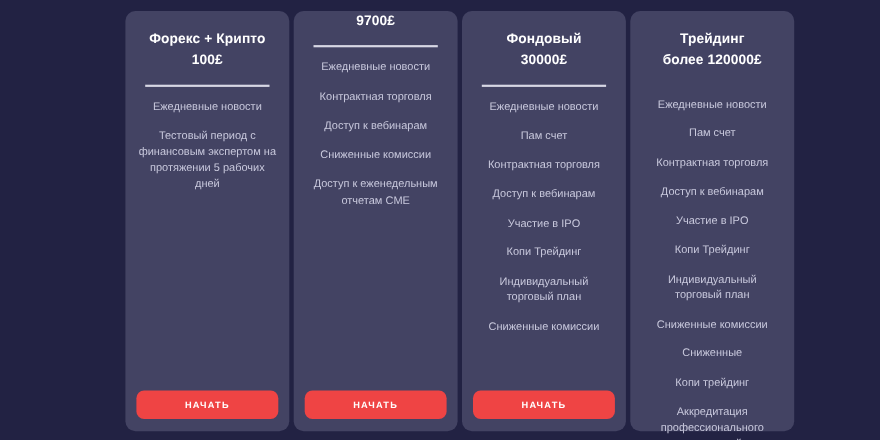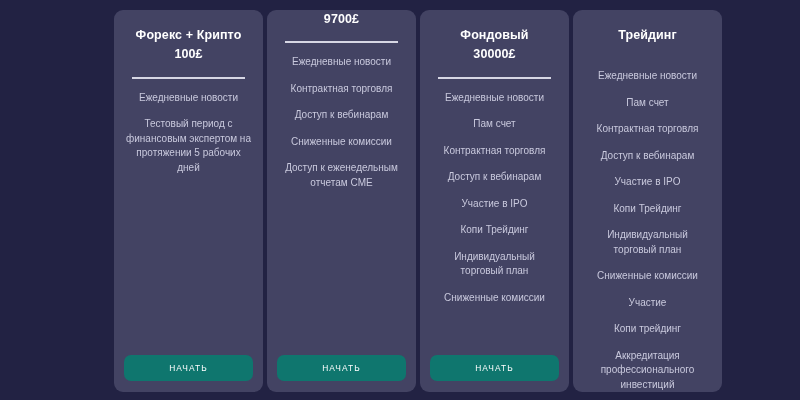--- a/index.html
+++ b/index.html
@@ -74,26 +74,26 @@
   .cta-slot {
     margin-top: auto;
     width: 100%;
     padding-bottom: 11px;
     display: flex;
     justify-content: center;
   }
   .cta-button {
     width: 100%;
     height: 26px;
-    background: #0f766e;
+    background: #ef4444;
     border: 0;
     border-radius: 7px;
     color: #ffffff;
     font-size: 8.4px;
-    font-weight: normal;
+    font-weight: bold;
     letter-spacing: 1.1px;
     font-family: "Liberation Sans", sans-serif;
     cursor: pointer;
     display: flex;
     align-items: center;
     justify-content: center;
   }
 </style>
 </head>
 <body>
@@ -142,31 +142,32 @@
       <li class="feature">Индивидуальный торговый план</li>
       <li class="feature">Сниженные комиссии</li>
     </ul>
     <div class="cta-slot">
       <button class="cta-button">НАЧАТЬ</button>
     </div>
   </div>
 
   <div class="card">
     <div class="card-title">Трейдинг</div>
+    <div class="card-price">более 120000£</div>
     <hr class="divider">
     <ul class="features">
       <li class="feature">Ежедневные новости</li>
       <li class="feature">Пам счет</li>
       <li class="feature">Контрактная торговля</li>
       <li class="feature">Доступ к вебинарам</li>
       <li class="feature">Участие в IPO</li>
       <li class="feature">Копи Трейдинг</li>
       <li class="feature">Индивидуальный торговый план</li>
       <li class="feature">Сниженные комиссии</li>
-      <li class="feature">Участие</li>
+      <li class="feature">Сниженные</li>
       <li class="feature">Копи трейдинг</li>
       <li class="feature">Аккредитация профессионального инвестиций</li>
       <li class="feature">Внедрение конъектуры внебиржевых инвестиций</li>
     </ul>
 
   </div>
 
 </div>
 
 </body></html>

